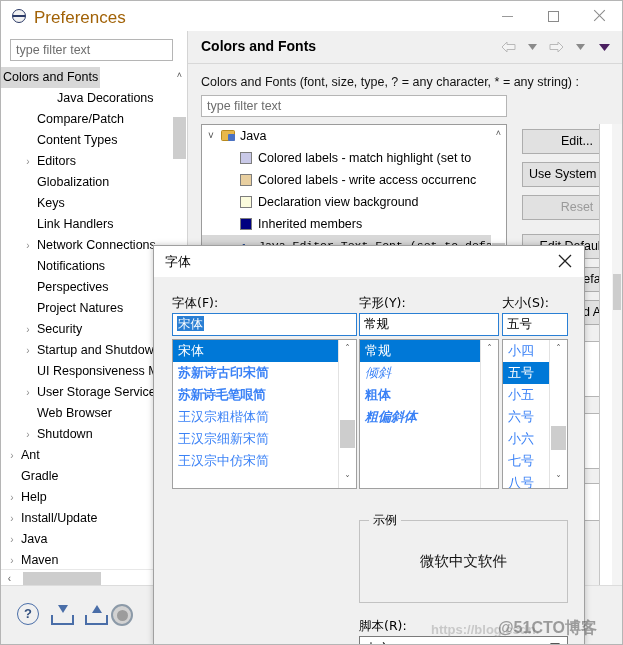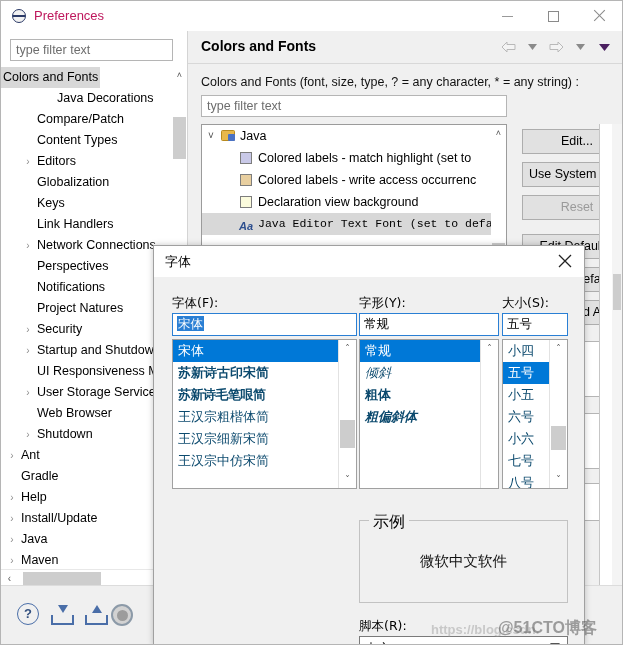--- a/index.html
+++ b/index.html
@@ -28,21 +28,21 @@
   }
   .title-icon{
     position:absolute;left:11px;top:8px;width:14px;height:14px;
     border-radius:50%;
     background:linear-gradient(#f2f2f2 0,#f2f2f2 38%,#2b3a67 38%,#2b3a67 62%,#f2f2f2 62%);
     border:1.4px solid #2b3a67;
     box-sizing:border-box;
   }
   .title-text{
     position:absolute;left:33px;top:7px;
-    font-size:13px;color:#be185d;
+    font-size:17px;color:#a16207;
   }
   .wbtn{
     position:absolute;top:0;width:46px;height:30px;
     color:#6b6b6b;font-size:13px;
     display:flex;align-items:center;justify-content:center;
     cursor:default;
   }
   .wbtn.min{right:92px;}
   .wbtn.max{right:46px;}
   .wbtn.close{right:0px;}
@@ -233,37 +233,37 @@
   .fd-body{position:absolute;left:0;top:31px;right:0;bottom:0;background:#f0f0f0;}
   .fd-lab{position:absolute;font-size:12.5px;color:#000;}
   .fd-input{
     position:absolute;height:23px;background:#fff;border:1px solid #2a7fd4;box-sizing:border-box;
     font-size:12.5px;padding:2px 4px;
   }
   .fd-input .selv{background:#2a7fd4;color:#fff;padding:0 1px;}
   .fd-list{
     position:absolute;background:#fff;border:1px solid #a0a0a0;box-sizing:border-box;overflow:hidden;
   }
-  .fd-list .row{height:22px;line-height:22px;font-size:13px;padding-left:5px;white-space:nowrap;color:#0c4a6e;}
+  .fd-list .row{height:22px;line-height:22px;font-size:13px;padding-left:5px;white-space:nowrap;color:#3b82f6;}
   .fd-list .row.sel{background:#0078d7;color:#fff;}
   .fd-list .lvsb{position:absolute;right:0;top:0;width:17px;height:100%;background:#fff;border-left:1px solid #e2e2e2;}
   .fd-list .lvsb .ar{position:absolute;left:0;width:17px;height:17px;text-align:center;line-height:17px;font-size:9px;color:#4a4a4a;}
   .fd-list .lvsb .ar.up{top:0;}
   .fd-list .lvsb .ar.dn{bottom:0;}
   .fd-list .lvsb .th{position:absolute;left:1px;width:15px;background:#cdcdcd;}
   .f-bold{font-weight:bold;}
   .f-ital{font-style:italic;}
   .f-bi{font-weight:bold;font-style:italic;}
   .f-brush{font-weight:bold;letter-spacing:-0.5px;}
 
   .fd-group{
     position:absolute;border:1px solid #c2c2c2;box-sizing:border-box;
   }
   .fd-group .gt{
-    position:absolute;left:9px;top:-9px;background:#f0f0f0;padding:0 4px;font-size:16px;color:#000;
+    position:absolute;left:9px;top:-9px;background:#f0f0f0;padding:0 4px;font-size:12px;color:#000;
   }
   .fd-sample{
     position:absolute;left:0;top:0;right:0;bottom:0;
     display:flex;align-items:center;justify-content:center;font-size:14.5px;color:#111;
   }
   .fd-select{
     position:absolute;height:25px;background:#fff;border:1px solid #7a7a7a;box-sizing:border-box;
     font-size:13px;padding:3px 5px;
   }
   .fd-select .cv{
@@ -328,25 +328,25 @@
         <div class="tnode lvl1">
           <span class="arw"></span>
           <span class="lbl">Link Handlers</span>
         </div>
         <div class="tnode lvl1">
           <span class="arw">›</span>
           <span class="lbl">Network Connections</span>
         </div>
         <div class="tnode lvl1">
           <span class="arw"></span>
+          <span class="lbl">Notifications</span>
+        </div>
+        <div class="tnode lvl1">
+          <span class="arw"></span>
           <span class="lbl">Perspectives</span>
-        </div>
-        <div class="tnode lvl1">
-          <span class="arw"></span>
-          <span class="lbl">Notifications</span>
         </div>
         <div class="tnode lvl1">
           <span class="arw"></span>
           <span class="lbl">Project Natures</span>
         </div>
         <div class="tnode lvl1">
           <span class="arw">›</span>
           <span class="lbl">Security</span>
         </div>
         <div class="tnode lvl1">
@@ -451,20 +451,24 @@
             <span class="sw" style="background: rgb(201, 201, 232);"></span>
             <span class="txt">Colored labels - match highlight (set to</span>
           </div>
           <div class="cfrow item">
             <span class="sw" style="background: rgb(232, 207, 160);"></span>
             <span class="txt">Colored labels - write access occurrenc</span>
           </div>
           <div class="cfrow item">
             <span class="sw" style="background: rgb(251, 251, 221);"></span>
             <span class="txt">Declaration view background</span>
+          </div>
+          <div class="cfrow item">
+            <span class="sw" style="background: rgb(0, 0, 128);"></span>
+            <span class="txt">Inherited members</span>
           </div>
           <div class="cfrow fontitem selrow">
             <span class="aa">Aa</span>
             <span class="txt">Java Editor Text Font (set to default:</span>
           </div>
         </div>
       <div class="cftree-vsb">
         <div class="up">˄</div>
         <div class="thumb"></div>
       </div>

